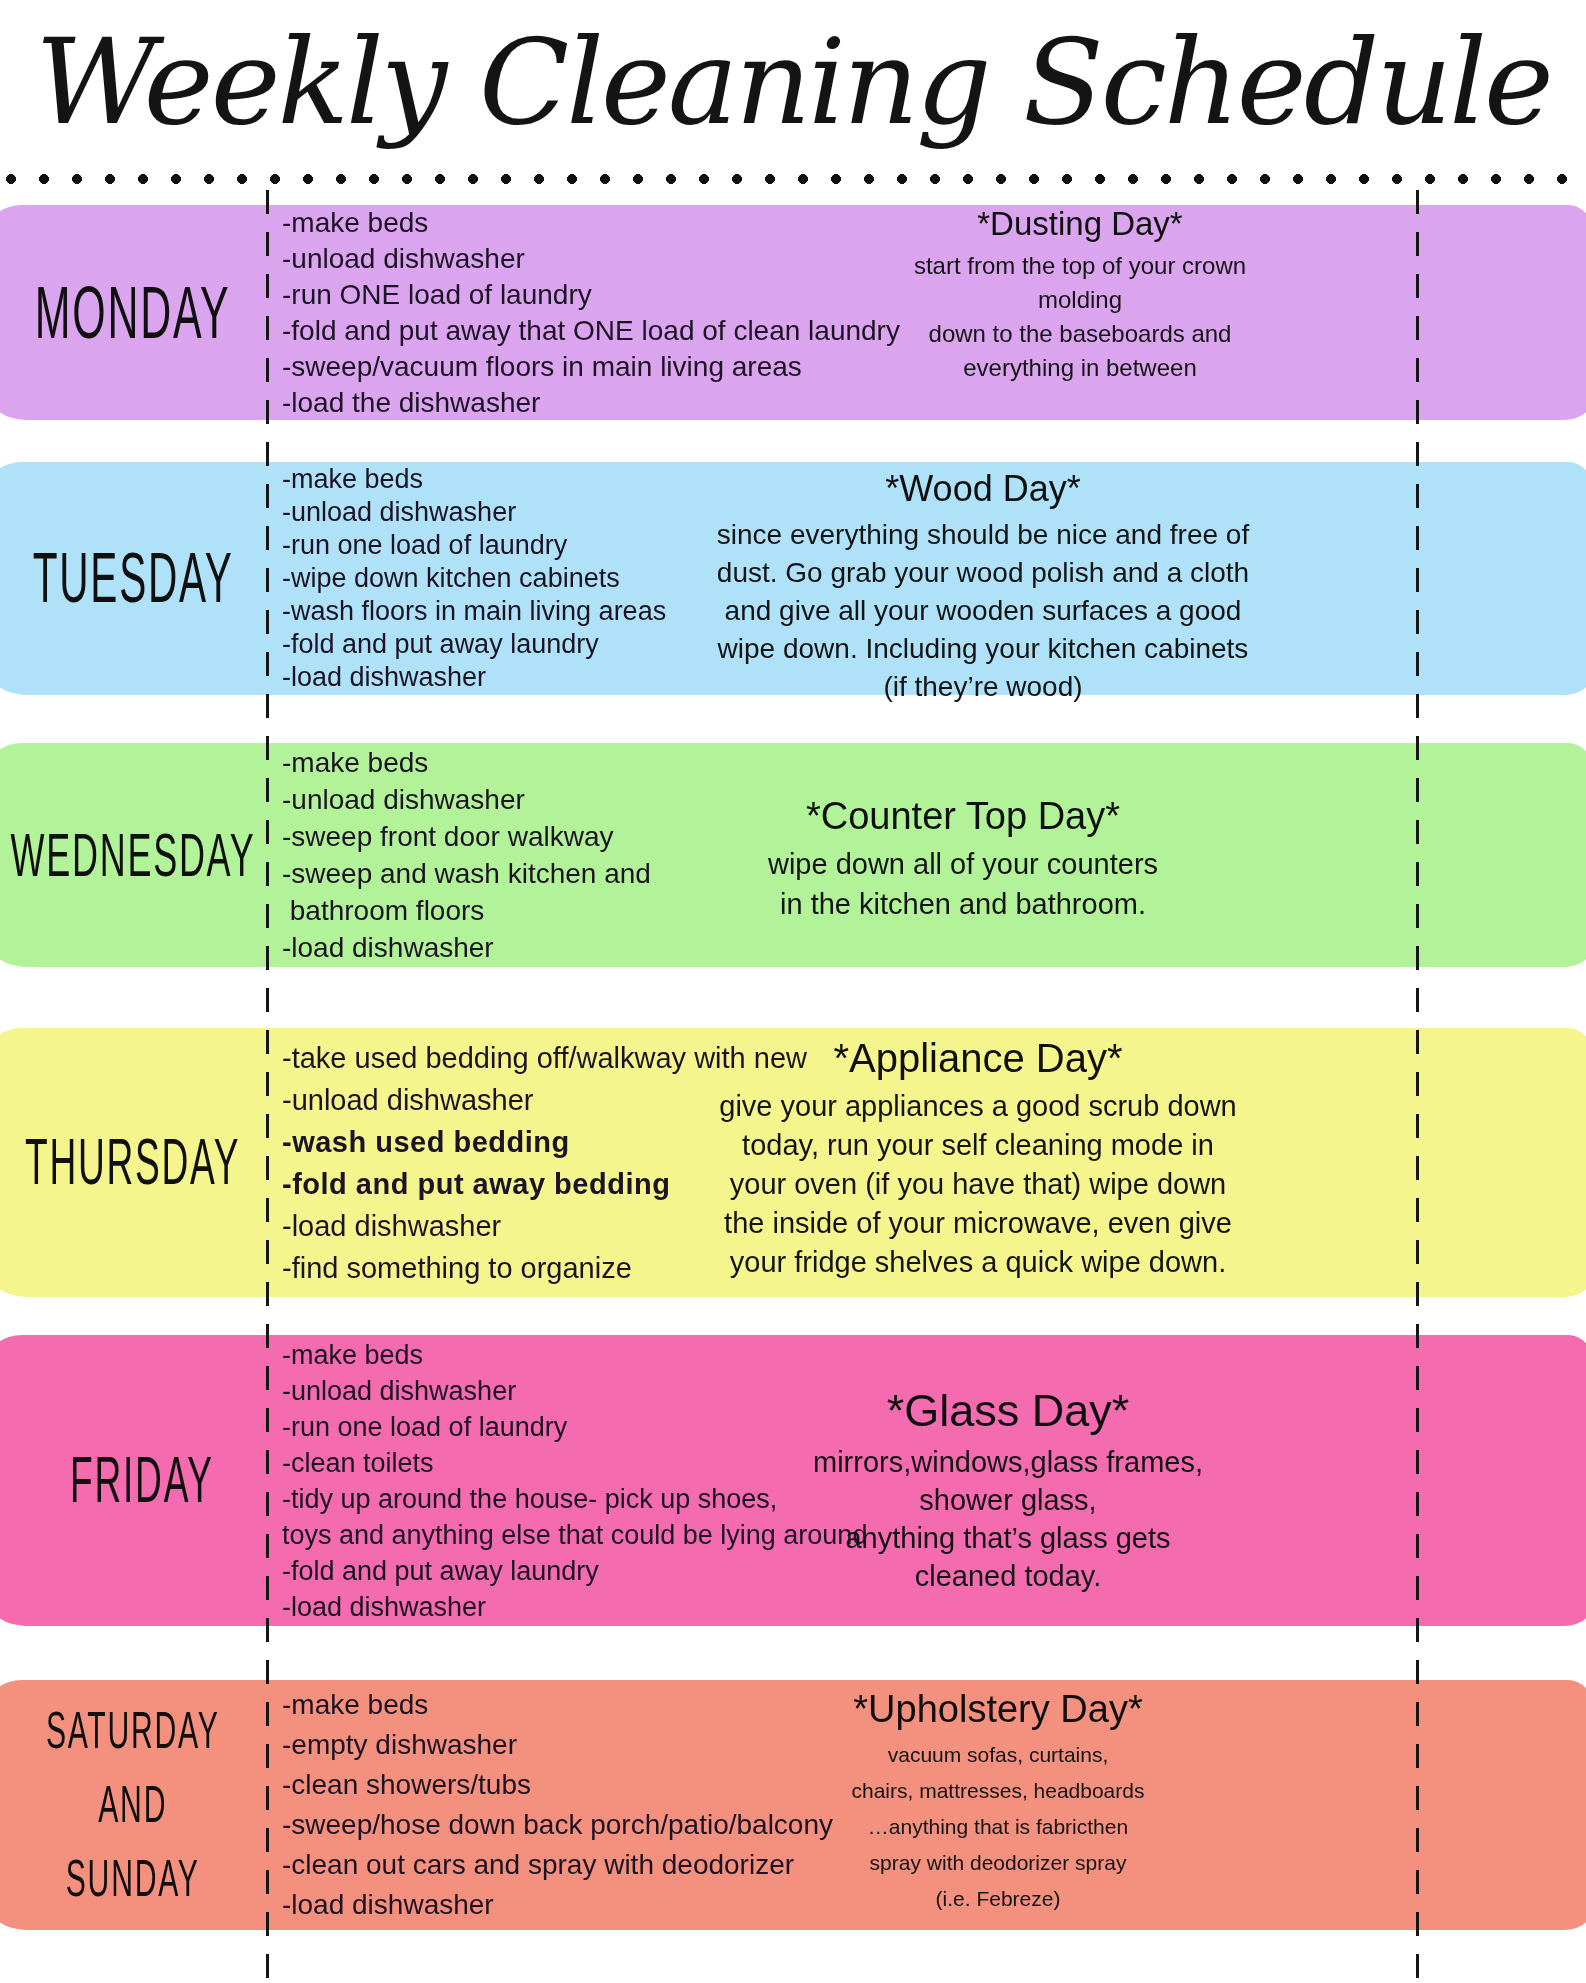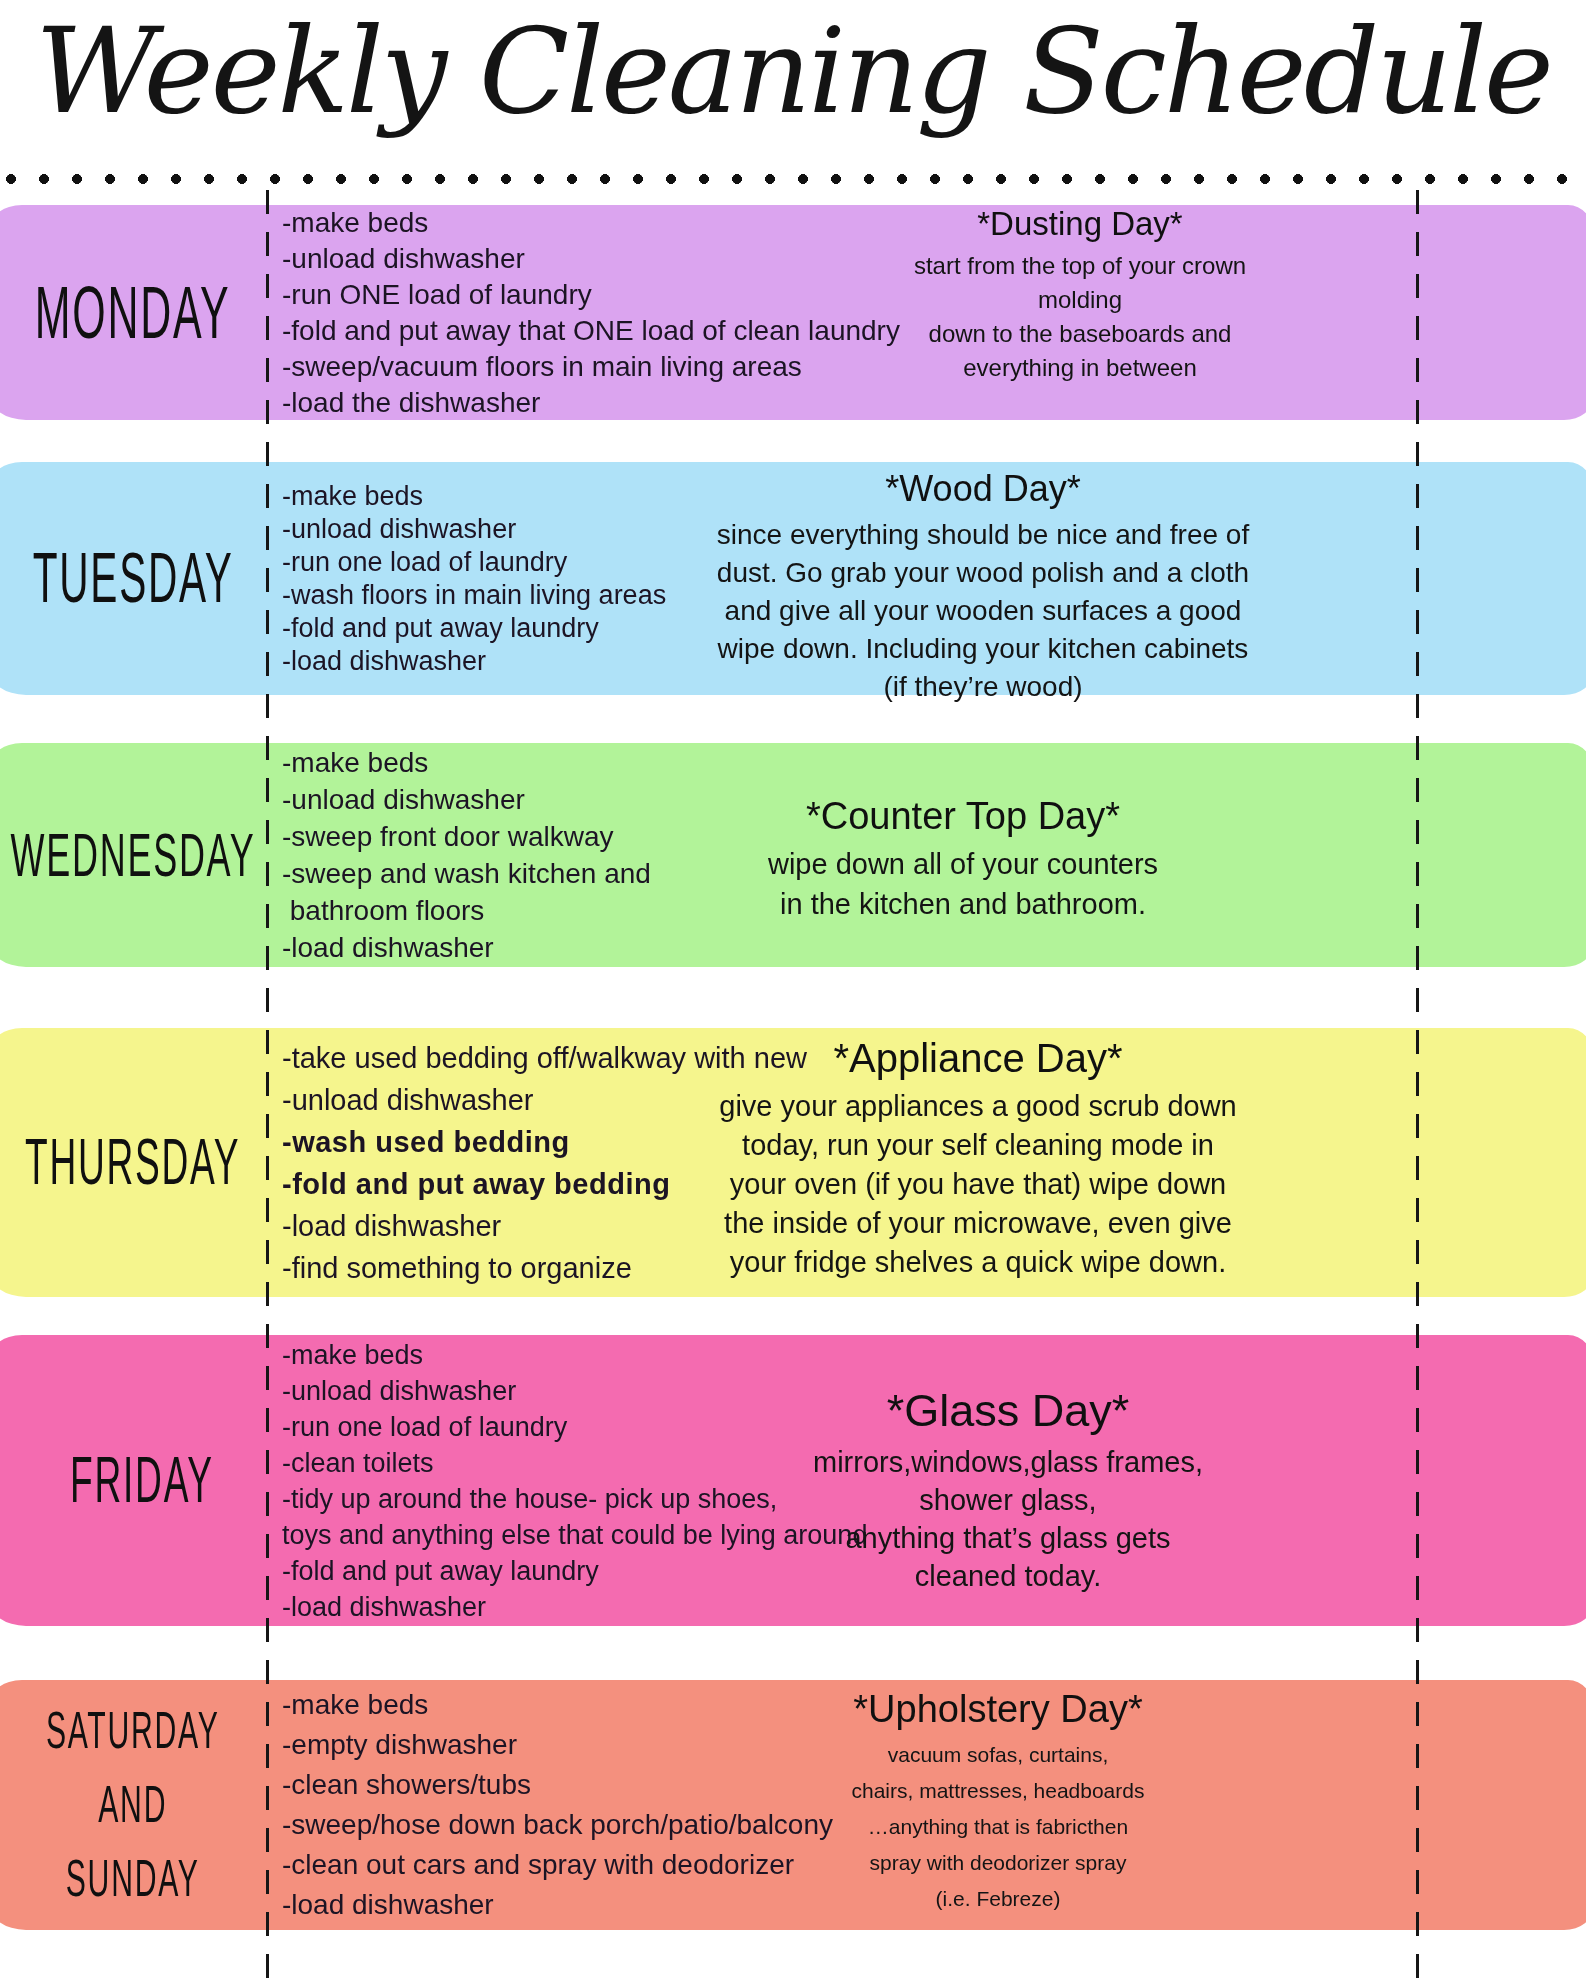--- a/index.html
+++ b/index.html
@@ -1,21 +1,21 @@
 <!DOCTYPE html>
 <html><head>
 <meta charset="utf-8">
 <style>
   html,body{margin:0;padding:0;}
   body{
     width:1586px;height:1983px;position:relative;overflow:hidden;
     background:#ffffff;font-family:"Liberation Sans",sans-serif;color:#181818;
   }
   .main-title{
-    position:absolute;top:2px;left:0;width:1586px;text-align:center;
+    position:absolute;top:13px;left:0;width:1586px;text-align:center;
     font-family:"DejaVu Serif",serif;font-style:italic;font-size:118px;
     letter-spacing:-3px;color:#141414;z-index:6;white-space:nowrap;
   }
   .dotted-sep{
     position:absolute;top:172px;left:4px;right:4px;height:14px;z-index:2;
     background-image:radial-gradient(circle 5px at 7px 7px,#101010 97%,transparent 100%);
     background-size:33px 14px;background-repeat:repeat-x;
   }
   .vdash{
     position:absolute;top:190px;bottom:0;width:3px;z-index:7;
@@ -76,20 +76,21 @@
 </section>
 
 <section class="day-row" style="top: 462px; height: 233px; background-color: rgb(175, 226, 248);">
   <div class="day-label" style="font-size:70px;">
       <span>TUESDAY</span>
     </div>
   <div class="tasks" style="font-size:27px;line-height:33px;">
       <div class="task-line">-make beds</div>
       <div class="task-line">-unload dishwasher</div>
       <div class="task-line">-run one load of laundry</div>
+      <div class="task-line">-wipe down kitchen cabinets</div>
       <div class="task-line">-wash floors in main living areas</div>
       <div class="task-line">-fold and put away laundry</div>
       <div class="task-line">-load dishwasher</div>
     </div>
   <div class="theme" style="left:655px;width:680px;padding-top:6px;">
     <div class="theme-title" style="font-size:36px;">*Wood Day*</div>
     <div class="theme-body" style="font-size:28px;line-height:38px;">since everything should be nice and free of
 dust. Go grab your wood polish and a cloth
 and give all your wooden surfaces a good
 wipe down. Including your kitchen cabinets

